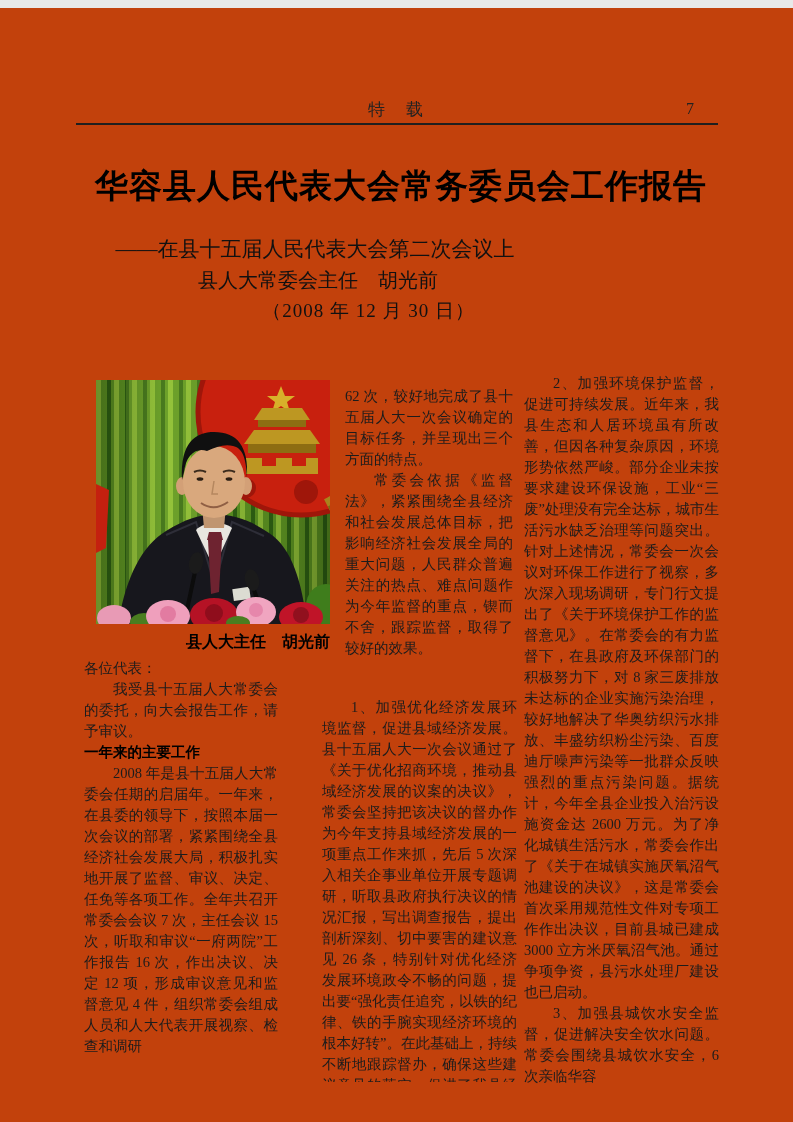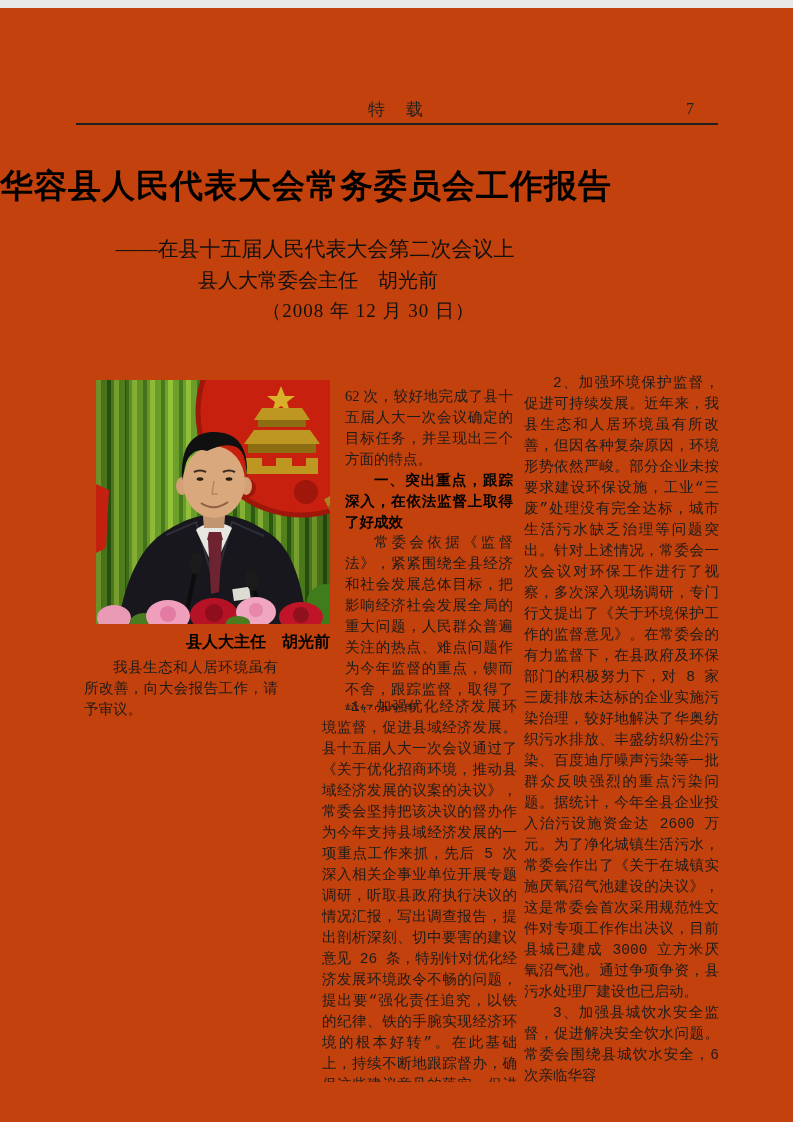--- a/index.html
+++ b/index.html
@@ -3,39 +3,39 @@
 <meta charset="utf-8">
 <style>
   html,body{margin:0;padding:0;background:#e8e8e8;}
   .page{position:relative;width:793px;height:1122px;background:#c2410c;margin:8px auto;
         font-family:"Liberation Serif", serif;color:#1c1c1c;overflow:hidden;}
   .runhead{position:absolute;top:90px;left:0;width:793px;text-align:center;
            font-size:17px;letter-spacing:2px;color:#222;}
   .pagenum{position:absolute;top:92px;left:678px;width:24px;text-align:center;
            font-size:16px;color:#222;}
   .header-rule{position:absolute;top:115px;left:76px;width:642px;height:2px;background:#1f1f1f;}
-  .doc-title{position:absolute;top:156px;left:0;width:695px;text-align:left;
+  .doc-title{position:absolute;top:156px;left:12px;width:695px;text-align:right;
              font-family:"Liberation Sans", sans-serif;font-weight:bold;
              font-size:33px;letter-spacing:1px;color:#000;}
   .subtitle{position:absolute;top:227px;left:0;width:630px;text-align:center;
             font-size:21px;color:#111;}
   .presenter{position:absolute;top:259px;left:0;width:636px;text-align:center;
              font-size:20px;color:#111;}
   .dateline{position:absolute;top:290px;left:0;width:737px;text-align:center;
             font-size:19px;letter-spacing:1px;color:#111;}
   .photo-wrap{position:absolute;top:372px;left:96px;width:234px;height:244px;overflow:hidden;}
   .photo-caption{position:absolute;top:624px;left:96px;width:234px;text-align:right;
                  font-family:"Liberation Sans", sans-serif;font-weight:bold;font-size:16px;color:#000;}
   .col{position:absolute;}
   .col p{margin:0;font-size:14.5px;line-height:21px;text-align:justify;}
   .col1{left:84px;top:650px;width:194px;height:400px;overflow:hidden;}
   .col2a{left:345px;top:378px;width:168px;height:324px;overflow:hidden;}
   .col2b{left:322px;top:689px;width:195px;height:385px;overflow:hidden;}
   .col3{left:524px;top:365px;width:195px;height:724px;overflow:hidden;}
-  .indent{text-indent:2em;font-family:Liberation Mono, monospace;}
+  .indent{text-indent:2em;}
   .headline{font-family:"Liberation Sans", sans-serif;font-weight:bold;text-indent:2em;color:#000;}
   .section-heading{font-family:"Liberation Sans", sans-serif;font-weight:bold;font-size:16px;
                    text-align:center;margin:15px 0 14px 0;color:#000;}
 </style>
 </head>
 <body>
 
 <div class="page">
 
   <div class="runhead">特　载</div>
@@ -129,26 +129,28 @@
         <ellipse cx="142" cy="243" rx="12" ry="7" fill="#4a7d20"></ellipse>
         <ellipse cx="205" cy="237" rx="22" ry="15" fill="#c01428"></ellipse>
         <circle cx="205" cy="235" r="8" fill="#91101e"></circle>
       </g>
     </svg>
   </div>
 
   <div class="photo-caption">县人大主任　胡光前</div>
 
   <div class="col col1">
-    <p class="indent">我县生态和人居环境虽有所改善，向大会报告工作，请予审议。</p>
+    <p>各位代表：</p>
+    <p class="indent">我受县十五届人大常委会的委托，向大会报告工作，请予审议。</p>
+    <p class="section-heading">一年来的主要工作</p>
+    <p class="indent">2008 年是县十五届人大常委会任期的启届年。一年来，在县委的领导下，按照本届一次会议的部署，紧紧围绕全县经济社会发展大局，积极扎实地开展了监督、审议、决定、任免等各项工作。全年共召开常委会会议 7 次，主任会议 15 次，听取和审议“一府两院”工作报告 16 次，作出决议、决定 12 项，形成审议意见和监督意见 4 件，组织常委会组成人员和人大代表开展视察、检查和调研</p>
   </div>
 
   <div class="col col2a">
     <p>62 次，较好地完成了县十五届人大一次会议确定的目标任务，并呈现出三个方面的特点。</p>
-    <p class="headline">一、突出重点，跟踪深入，在依法监督上取得了好成效</p>
     <p class="indent">常委会依据《监督法》，紧紧围绕全县经济和社会发展总体目标，把影响经济社会发展全局的重大问题，人民群众普遍关注的热点、难点问题作为今年监督的重点，锲而不舍，跟踪监督，取得了较好的效果。</p>
   </div>
 
   <div class="col col2b">
     <p class="indent">1、加强优化经济发展环境监督，促进县域经济发展。县十五届人大一次会议通过了《关于优化招商环境，推动县域经济发展的议案的决议》，常委会坚持把该决议的督办作为今年支持县域经济发展的一项重点工作来抓，先后 5 次深入相关企事业单位开展专题调研，听取县政府执行决议的情况汇报，写出调查报告，提出剖析深刻、切中要害的建议意见 26 条，特别针对优化经济发展环境政令不畅的问题，提出要“强化责任追究，以铁的纪律、铁的手腕实现经济环境的根本好转”。在此基础上，持续不断地跟踪督办，确保这些建议意见的落实，促进了我县经济发展环境的改善，涌现出</p>
   </div>
 
   <div class="col col3">
     <p class="indent">2、加强环境保护监督，促进可持续发展。近年来，我县生态和人居环境虽有所改善，但因各种复杂原因，环境形势依然严峻。部分企业未按要求建设环保设施，工业“三废”处理没有完全达标，城市生活污水缺乏治理等问题突出。针对上述情况，常委会一次会议对环保工作进行了视察，多次深入现场调研，专门行文提出了《关于环境保护工作的监督意见》。在常委会的有力监督下，在县政府及环保部门的积极努力下，对 8 家三废排放未达标的企业实施污染治理，较好地解决了华奥纺织污水排放、丰盛纺织粉尘污染、百度迪厅噪声污染等一批群众反映强烈的重点污染问题。据统计，今年全县企业投入治污设施资金达 2600 万元。为了净化城镇生活污水，常委会作出了《关于在城镇实施厌氧沼气池建设的决议》，这是常委会首次采用规范性文件对专项工作作出决议，目前县城已建成 3000 立方米厌氧沼气池。通过争项争资，县污水处理厂建设也已启动。</p>
     <p class="indent">3、加强县城饮水安全监督，促进解决安全饮水问题。常委会围绕县城饮水安全，6 次亲临华容</p>

